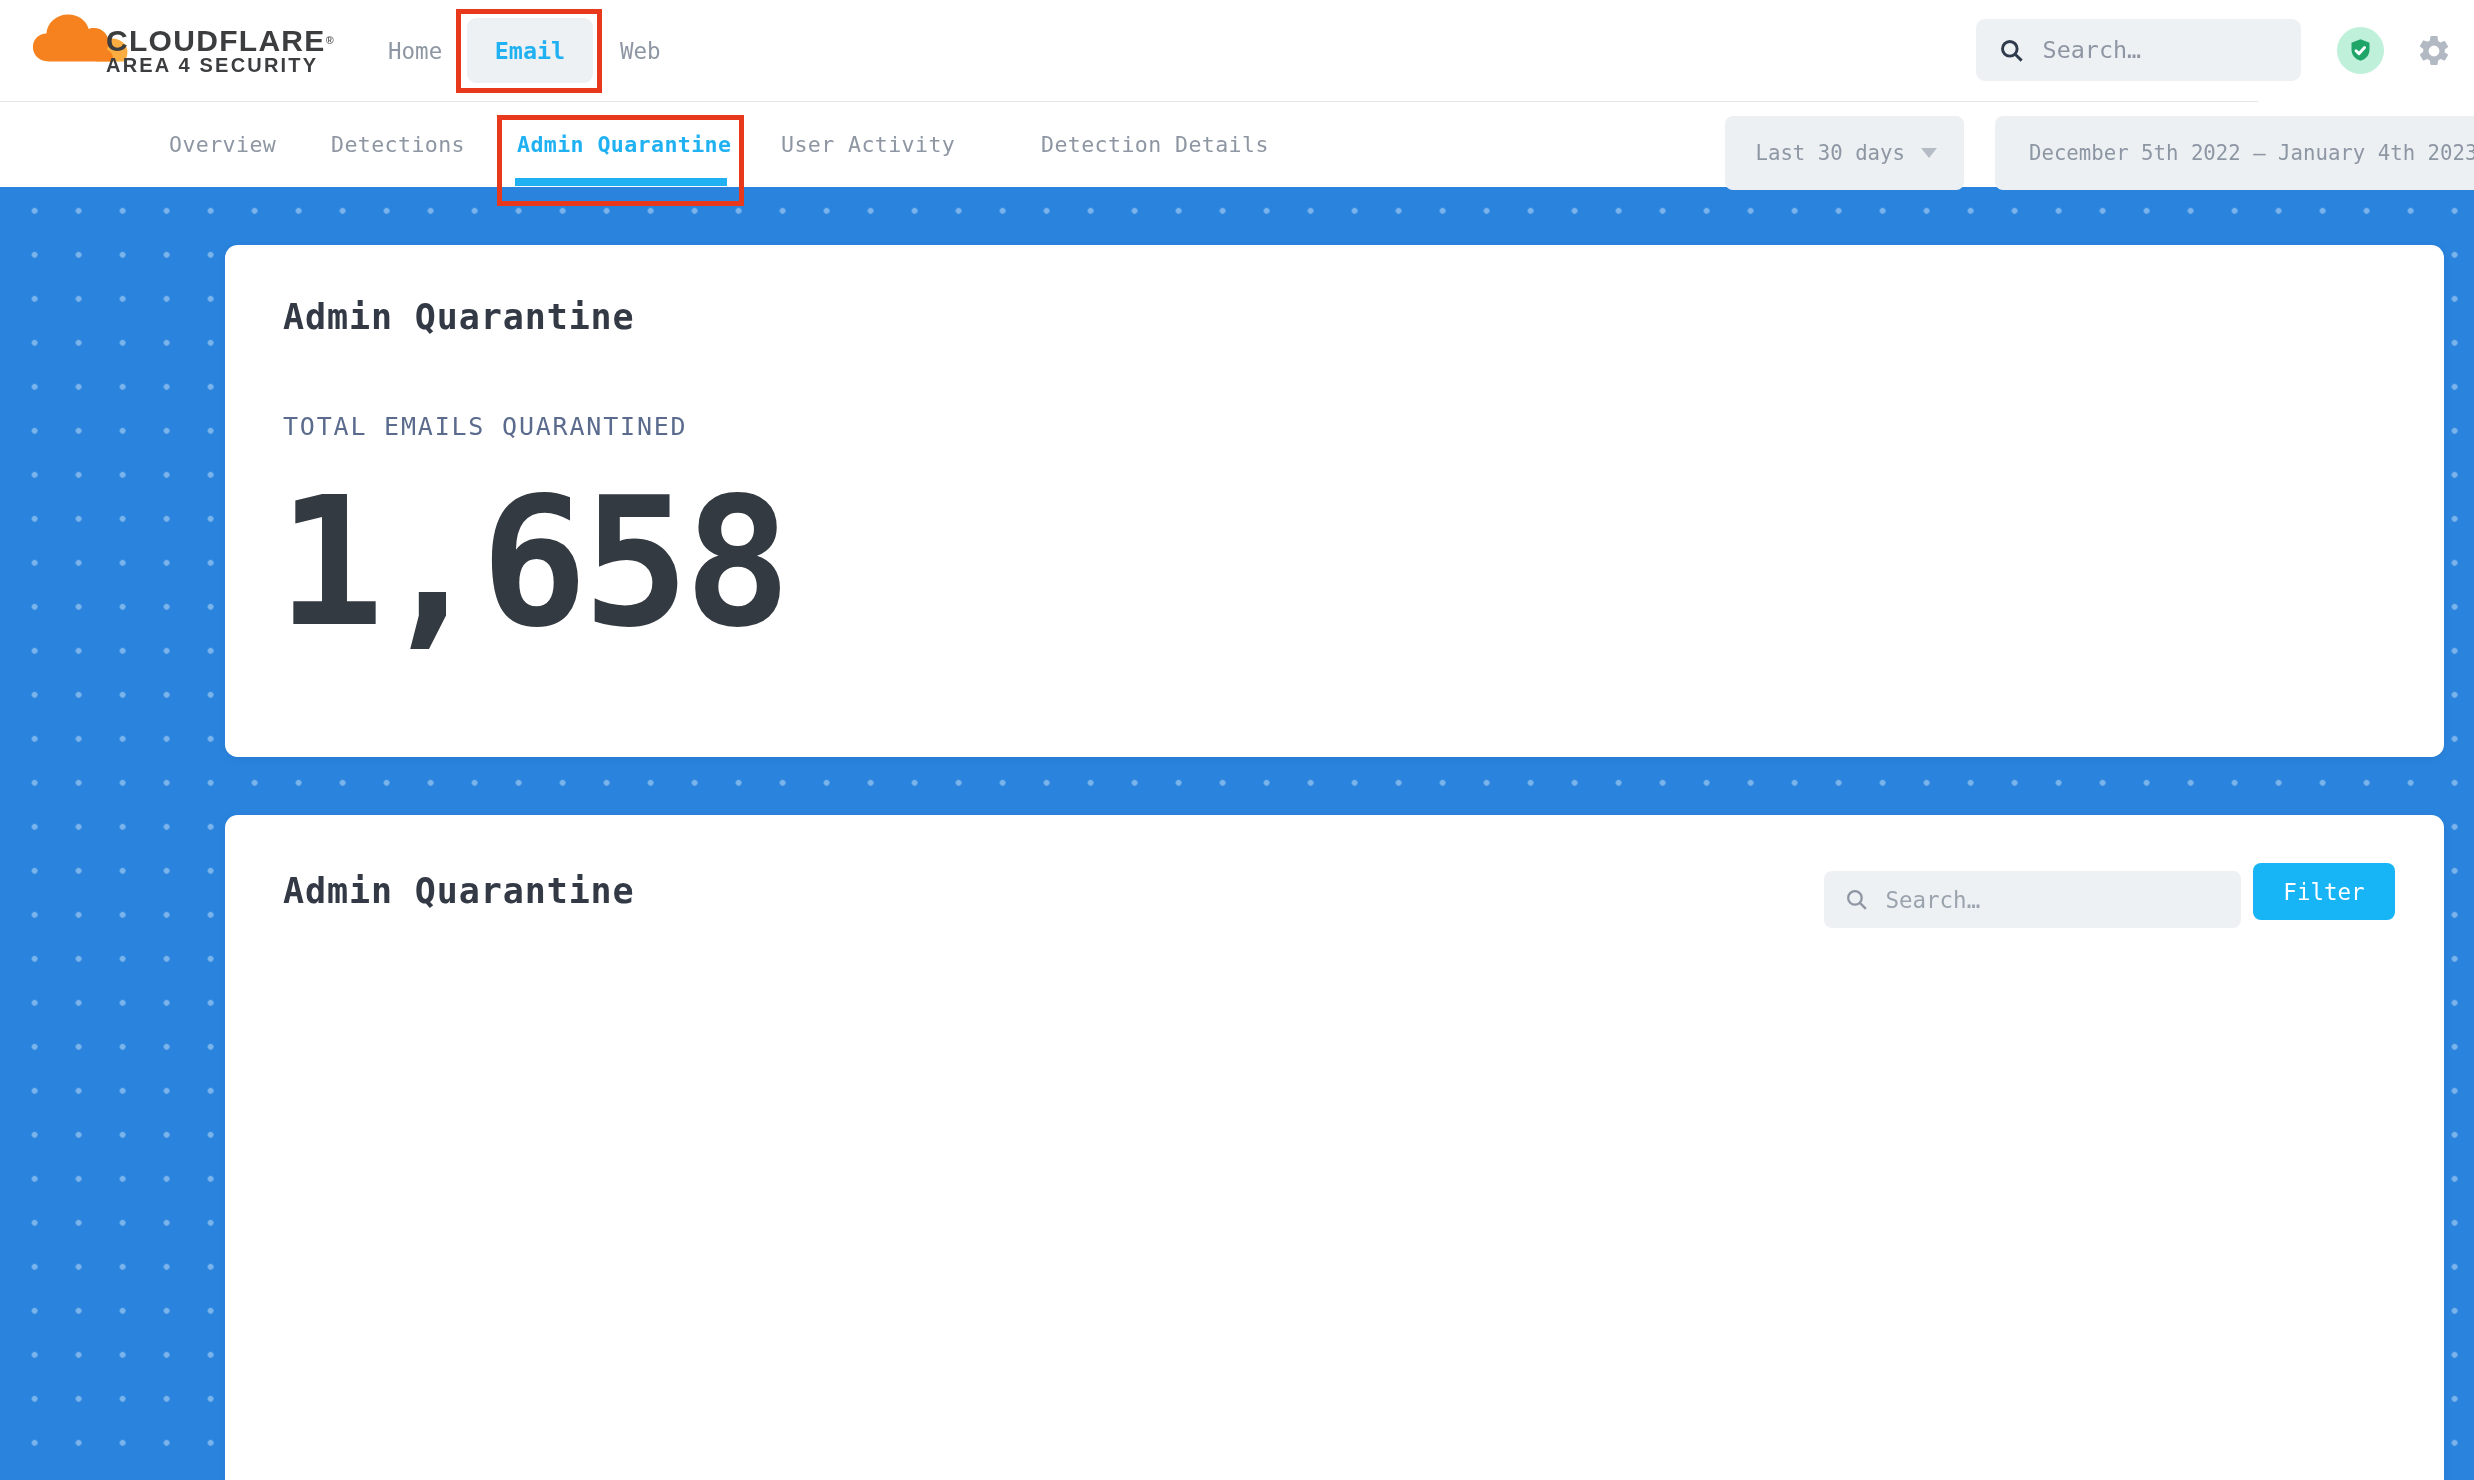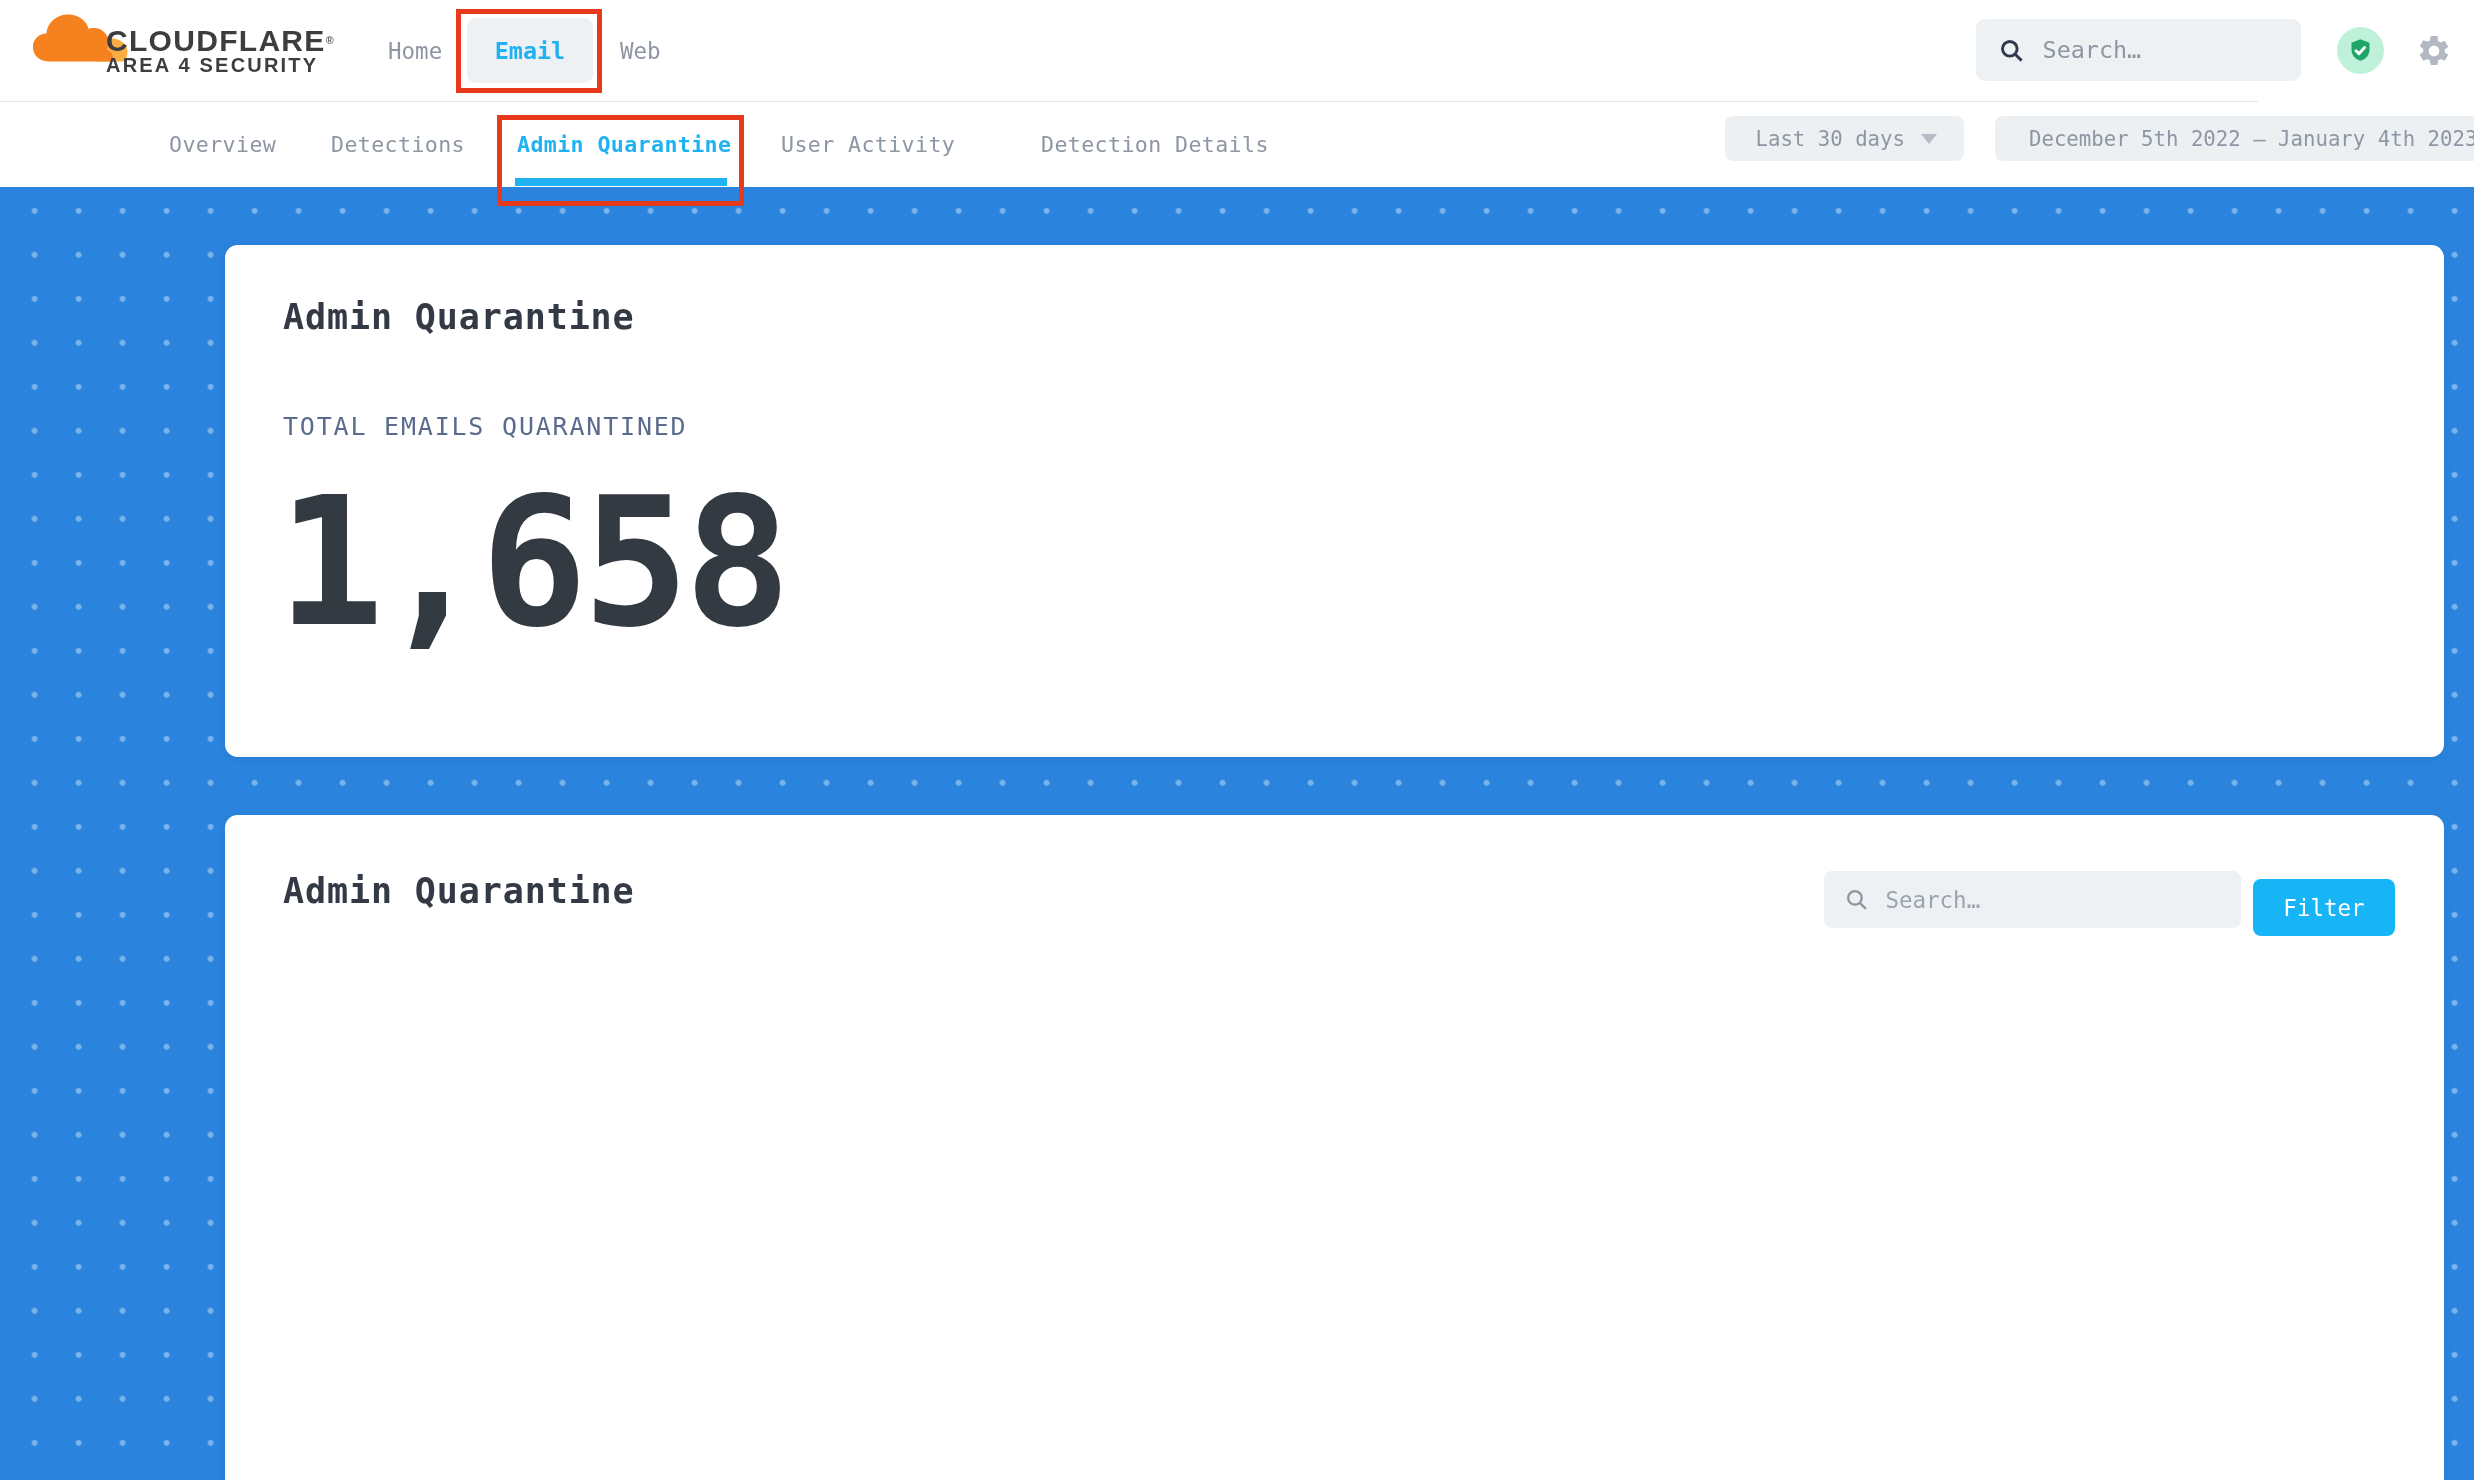--- a/index.html
+++ b/index.html
@@ -25,21 +25,21 @@
   .top-search input{border:none;outline:none;background:transparent;font-family:inherit;font-size:23.4px;color:#55617a;width:100%;}
   .top-search input::placeholder{color:#8d96a2;}
   .status-badge{position:absolute;left:2337px;top:27px;width:47px;height:47px;border-radius:50%;background:#bff0da;
     display:flex;align-items:center;justify-content:center;}
   .gear{position:absolute;left:2416px;top:33px;width:36px;height:36px;color:#b2b9c3;}
   
   .subnav{position:absolute;left:0;top:102px;width:2475px;height:84px;background:#fff;z-index:4;}
   .subnav-tab{position:absolute;top:0;height:84px;display:flex;align-items:center;font-size:21.6px;color:#8d96a2;letter-spacing:0.4px;white-space:nowrap;}
   .subnav-tab.active{color:#1fb1f2;font-weight:bold;}
   .subnav-underline{position:absolute;left:515px;top:76px;width:212px;height:8px;background:#1fb1f2;}
-  .pill{position:absolute;top:14.4px;height:45px;background:#edf0f3;border-radius:8px;display:flex;align-items:center;
+  .pill{position:absolute;top:14.4px;height:74px;background:#edf0f3;border-radius:8px;display:flex;align-items:center;
     font-size:20.7px;color:#8d96a3;box-sizing:border-box;white-space:nowrap;}
   .pill-range{left:1725px;width:239px;padding:0 30.5px;justify-content:space-between;}
   .chevron-down{width:0;height:0;border-left:8px solid transparent;border-right:8px solid transparent;border-top:10px solid #b6bcc5;margin-left:16px;}
   .pill-dates{left:1995px;width:539px;padding:0 34px;}
   
   .page{position:absolute;left:0;top:187px;width:2475px;height:1294px;background:#2a84de;overflow:hidden;}
   .page .dots{position:absolute;inset:0;
     background-image:radial-gradient(rgba(255,255,255,.38) 2.7px, rgba(255,255,255,0) 3.1px);
     background-size:44px 44px;background-position:12.6px 1.8px;}
   .card{position:absolute;left:225px;width:2219px;background:#fff;border-radius:12.6px;box-shadow:0 1.8px 7.2px rgba(20,50,90,.10);}
@@ -47,21 +47,21 @@
   .card2{top:628px;height:852px;border-bottom-left-radius:0;border-bottom-right-radius:0;}
   .card-title{position:absolute;left:58px;font-size:35px;font-weight:bold;color:#333a45;letter-spacing:0.9px;white-space:nowrap;}
   .metric-label{position:absolute;left:58px;top:167px;font-size:25px;color:#5b6b8d;letter-spacing:1.8px;white-space:nowrap;}
   .metric-value{position:absolute;left:52px;top:201px;font-size:178px;font-weight:800;color:#343a41;letter-spacing:-5.4px;line-height:234px;}
   
   .tbl-search{position:absolute;left:1599px;top:56px;width:417px;height:57px;background:#eef1f3;border-radius:8px;
     display:flex;align-items:center;padding:0 20px;box-sizing:border-box;}
   .tbl-search svg{flex:0 0 auto;margin-right:14.4px;}
   .tbl-search input{border:none;outline:none;background:transparent;font-family:inherit;font-size:22.5px;color:#55617a;width:100%;}
   .tbl-search input::placeholder{color:#9aa3ae;}
-  .filter-btn{position:absolute;left:2028px;top:64px;width:142px;height:57px;background:#17b5f6;border:none;border-radius:8px;
+  .filter-btn{position:absolute;left:2028px;top:48px;width:142px;height:57px;background:#17b5f6;border:none;border-radius:8px;
     color:#fff;font-family:inherit;font-size:22.5px;display:flex;align-items:center;justify-content:center;cursor:pointer;}
   
   .anno{position:absolute;border:5.4px solid #e8391d;box-sizing:border-box;z-index:9;pointer-events:none;}
   .anno-email{left:456px;top:9px;width:146px;height:84px;}
   .anno-adminq{left:497px;top:115px;width:247px;height:91px;}
 </style>
 </head>
 <body>
 
 <div class="topbar">

